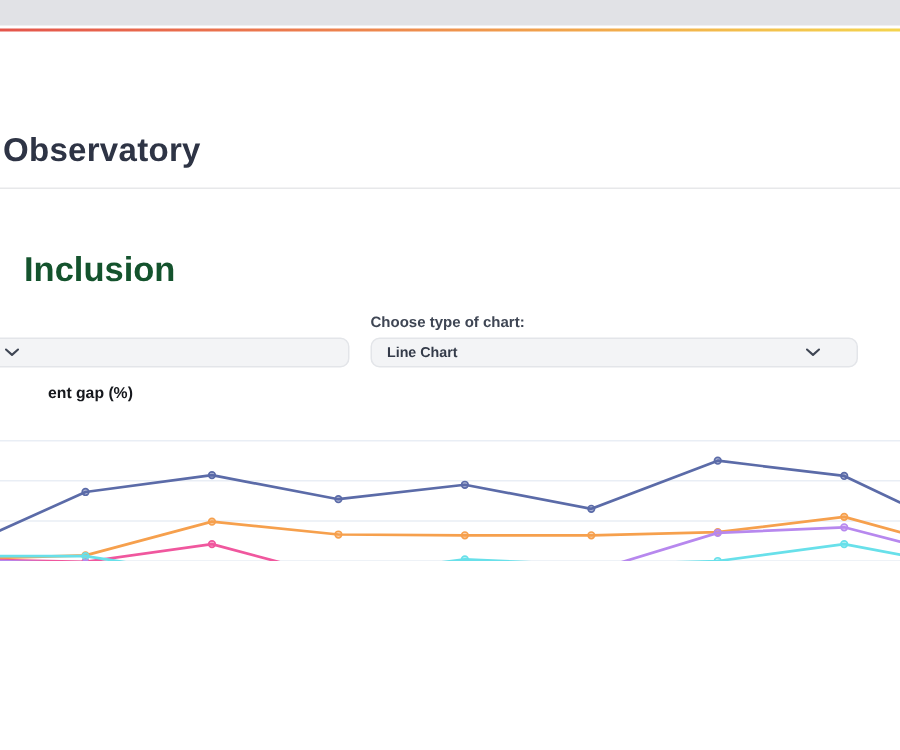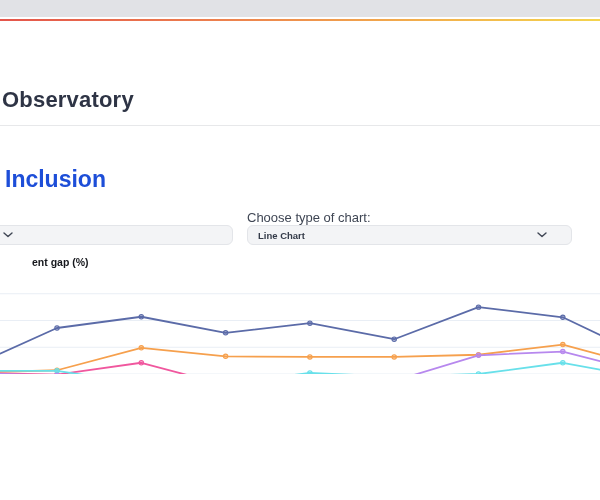--- a/index.html
+++ b/index.html
@@ -9,25 +9,25 @@
   }
   .topbar{position:absolute;left:0;top:0;width:600px;height:17px;background:#e1e2e6;}
   .accent{position:absolute;left:0;top:19px;width:600px;height:2px;
     background:linear-gradient(90deg,#e4554b 0%,#ec7e4e 35%,#f2ae4c 70%,#f4d44e 100%);}
   .page-title{
     position:absolute;left:2px;top:87px;margin:0;
     font-size:22px;font-weight:700;color:#2e3445;letter-spacing:.2px;white-space:nowrap;
   }
   .divider{position:absolute;left:0;top:125px;width:600px;height:1px;background:#e7e8ea;}
   .section-title{
-    position:absolute;left:5px;top:166px;margin:0;
-    font-size:23px;font-weight:700;color:#1d4ed8;white-space:nowrap;
+    position:absolute;left:16px;top:166px;margin:0;
+    font-size:23px;font-weight:700;color:#14532d;white-space:nowrap;
   }
   .field-label{
-    position:absolute;left:247px;top:210px;font-size:13px;font-weight:400;color:#3f4654;
+    position:absolute;left:247px;top:210px;font-size:10px;font-weight:700;color:#3f4654;
   }
   .select{
     position:absolute;top:225px;height:20px;box-sizing:border-box;
     background:#f3f4f6;border:1px solid #e3e5e9;border-radius:6px;
     display:flex;align-items:center;cursor:pointer;
   }
   .select.dataset{left:-14px;width:247px;padding:0 8px 0 16px;}
   .select.charttype{left:247px;width:325px;padding:0 24px 0 10px;}
   .select-value{
     flex:1;font-size:9.5px;font-weight:600;color:#343b49;white-space:nowrap;overflow:hidden;

